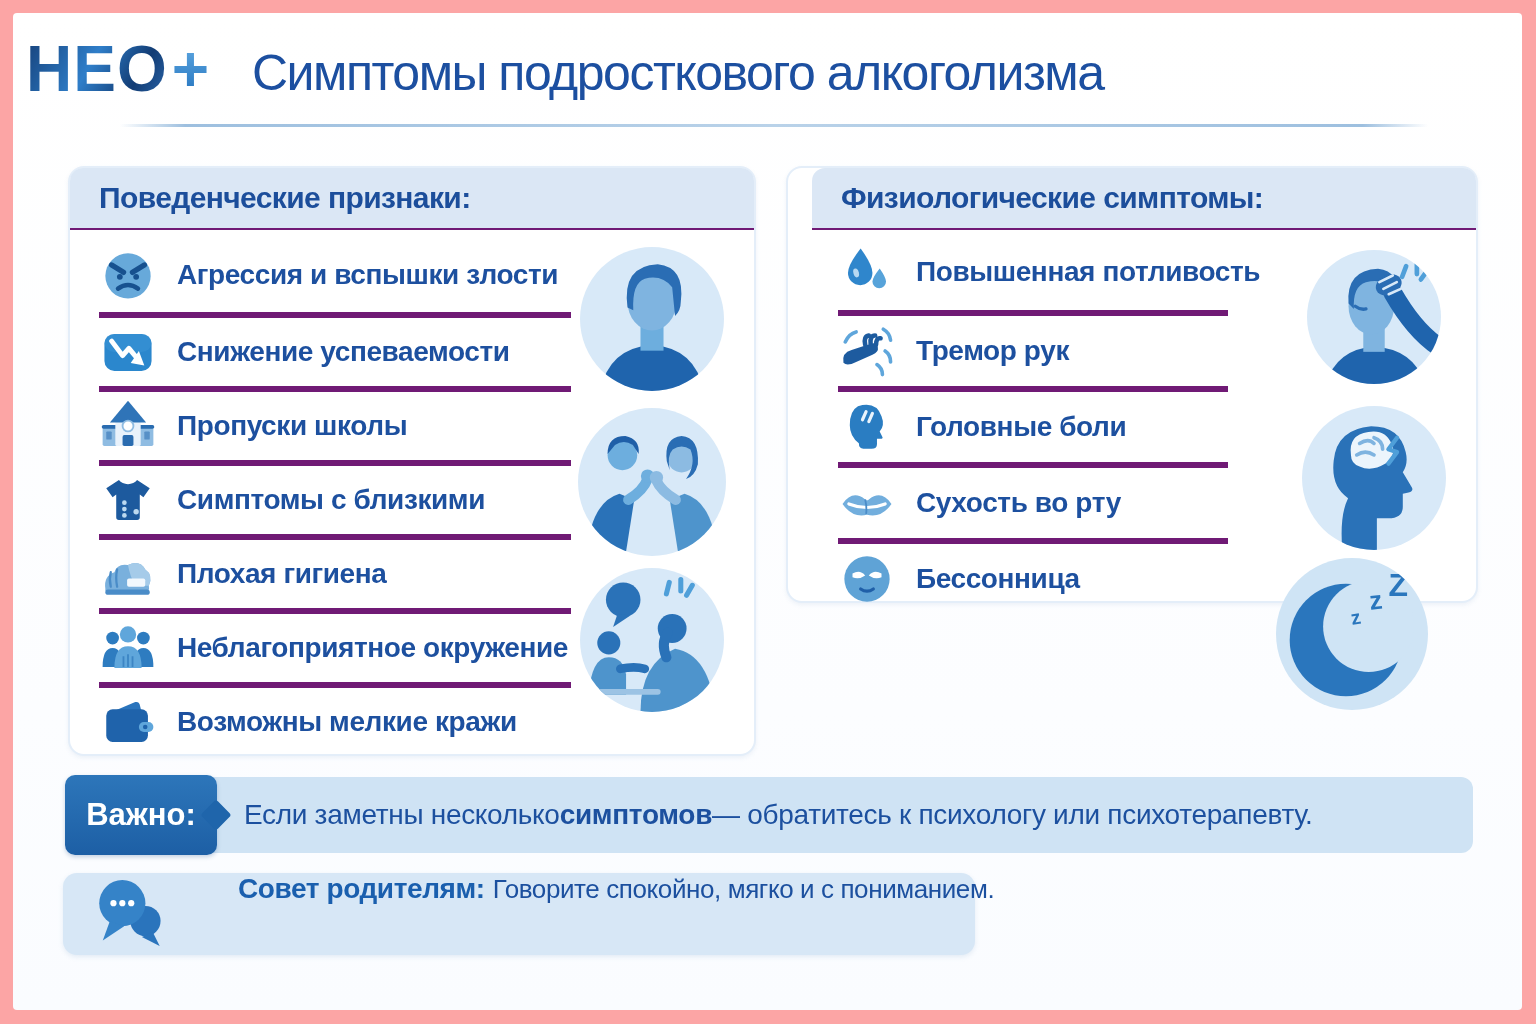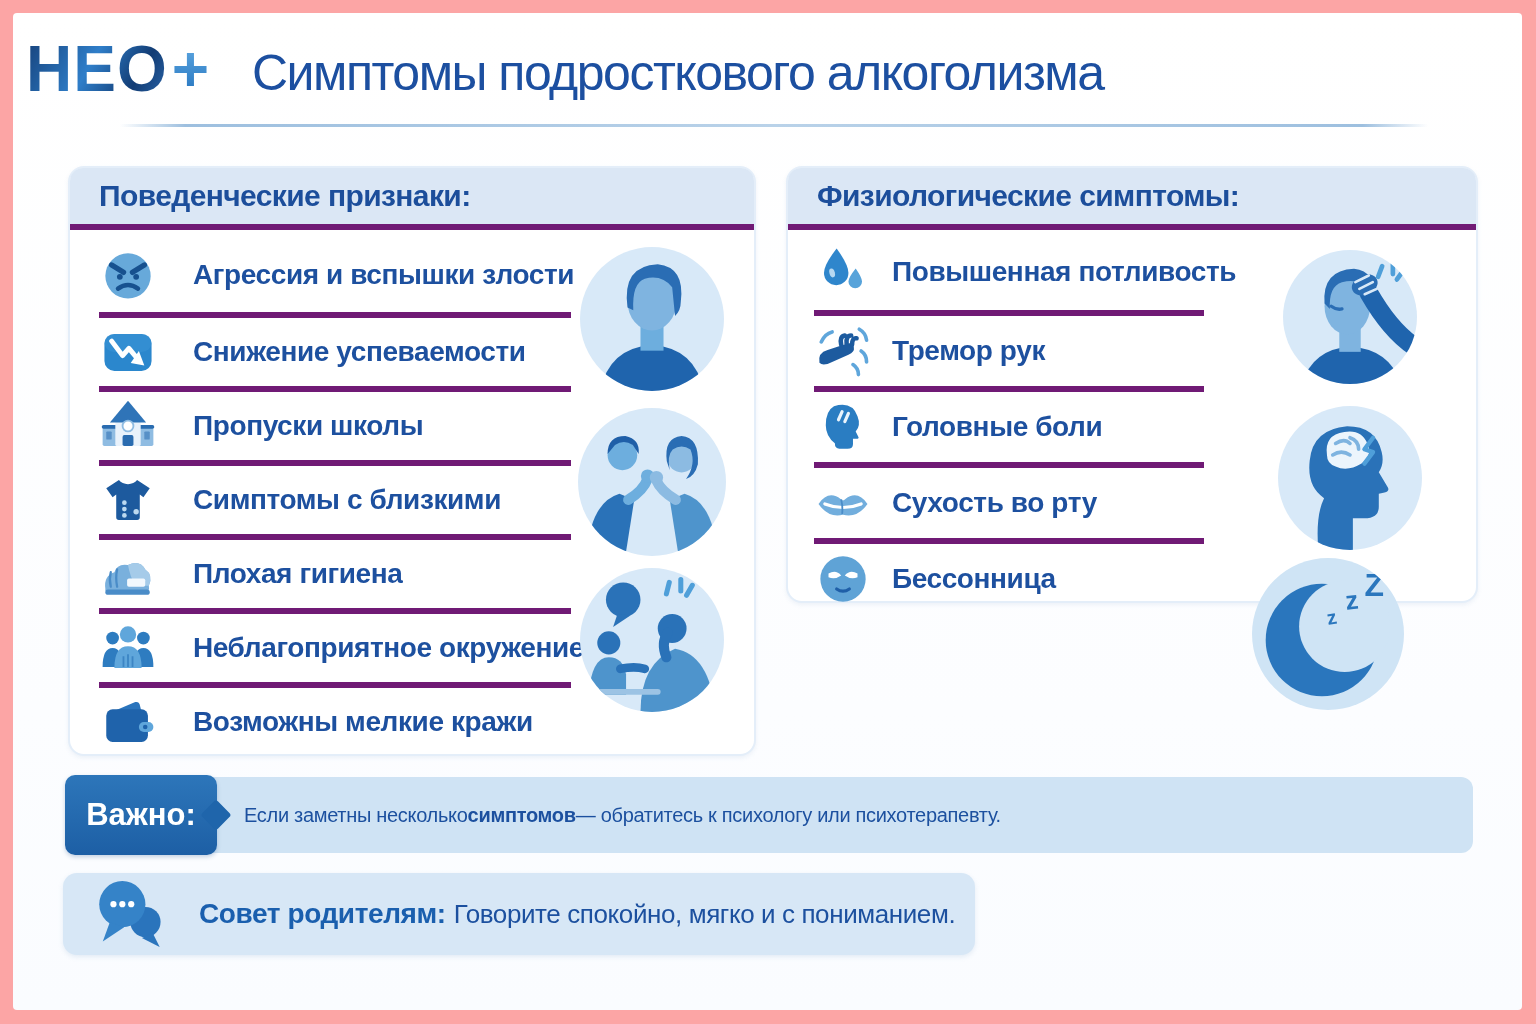--- a/index.html
+++ b/index.html
@@ -17,54 +17,54 @@
                -webkit-background-clip:text; background-clip:text; color:transparent; margin-left:4px; }
   .title { position:absolute; left:252px; top:44px; font-size:50px; font-weight:400; color:#1c4fa0;
            letter-spacing:-1.5px; white-space:nowrap; }
   .header-rule { position:absolute; left:120px; top:124px; width:1308px; height:3px;
                  background:linear-gradient(90deg,rgba(157,191,223,0) 0%,#9dbfdf 5%,#b9d2e9 50%,#9dbfdf 95%,rgba(157,191,223,0) 100%); }
 
   
   .panel { position:absolute; background:#ffffff; border:2px solid #e4eef9; border-radius:16px;
            box-shadow:0 2px 4px rgba(120,160,200,.12); }
   .panel-left  { left:68px;  top:166px; width:688px; height:590px; }
-  .panel-right { left:786px; top:166px; width:692px; height:437px; }
+  .panel-right { left:786px; top:166px; width:692px; height:437px;padding-left:24px; }
   .panel-header { height:62px; background:#dbe7f5; border-radius:13px 13px 0 0; display:flex; align-items:center;
-                  padding-left:29px; border-bottom:6px solid #701a75; }
+                  padding-left:29px; border-bottom:2px solid #701a75; }
   .panel-header h2 { font-size:30px; font-weight:700; color:#1c4e9b; letter-spacing:-0.6px; }
   .panel-body { position:relative; width:100%; height:calc(100% - 62px); }
 
   .rows { position:absolute; left:29px; top:8px; }
   .row { display:flex; align-items:center; }
-  .panel-left  .row { height:74px; width:472px;gap:16px; }
+  .panel-left  .row { height:74px; width:472px; }
   .panel-right .row { height:76px; width:390px; }
   .row + .row { border-top:6px solid #701a75; }
   .row .icon { flex:0 0 58px; width:58px; height:58px; }
   .row .icon svg { width:58px; height:58px; display:block; }
   .row .label { margin-left:20px; font-size:28px; font-weight:600; color:#1d509f; letter-spacing:-0.4px; white-space:nowrap; }
 
   .illus { position:absolute; }
   .illus svg { display:block; }
 
   
   .important-band { position:absolute; left:200px; top:777px; width:1273px; height:76px; background:#cfe3f4;
                     border-radius:12px; display:flex; align-items:center; padding-left:44px;
-                    font-size:20px; color:#1c509f; font-weight:500; letter-spacing:-0.3px; white-space:nowrap; }
+                    font-size:28px; color:#1c509f; font-weight:500; letter-spacing:-0.3px; white-space:nowrap; }
   .important-band b { font-weight:800; }
   .important-label { position:absolute; left:65px; top:775px; width:152px; height:80px;
                      background:linear-gradient(180deg,#2d76ba,#1d5fa5); border-radius:10px;
                      display:flex; align-items:center; justify-content:center;
                      color:#ffffff; font-size:31px; font-weight:700; box-shadow:0 2px 4px rgba(30,80,140,.25); }
   .important-label .arrow { position:absolute; right:-10px; top:50%; width:22px; height:22px;
                      transform:translateY(-50%) rotate(45deg); background:#1f65ab; border-radius:3px; }
 
   
   .advice { position:absolute; left:63px; top:873px; width:912px; height:82px; background:#d7e7f6;
-            border-radius:14px; display:flex; align-items:center; padding-left:24px;
-            box-shadow:0 2px 5px rgba(120,160,200,.18); }
+            border-radius:14px; display:flex; align-items:flex-start; padding-left:24px;
+            box-shadow:0 2px 5px rgba(120,160,200,.18);gap:39px; }
   .advice-icon { flex:0 0 92px; width:92px; height:80px; }
   .advice-icon svg { width:92px; height:80px; display:block; }
   .advice-text { margin-left:20px; font-size:26px; color:#1c509f; letter-spacing:-0.4px; white-space:nowrap; }
   .advice-text b { font-size:28px; font-weight:800; color:#1a5fae; }
   .advice-text span { padding-left:8px; }
 </style>
 </head>
 <body>
 
 <div class="page">

